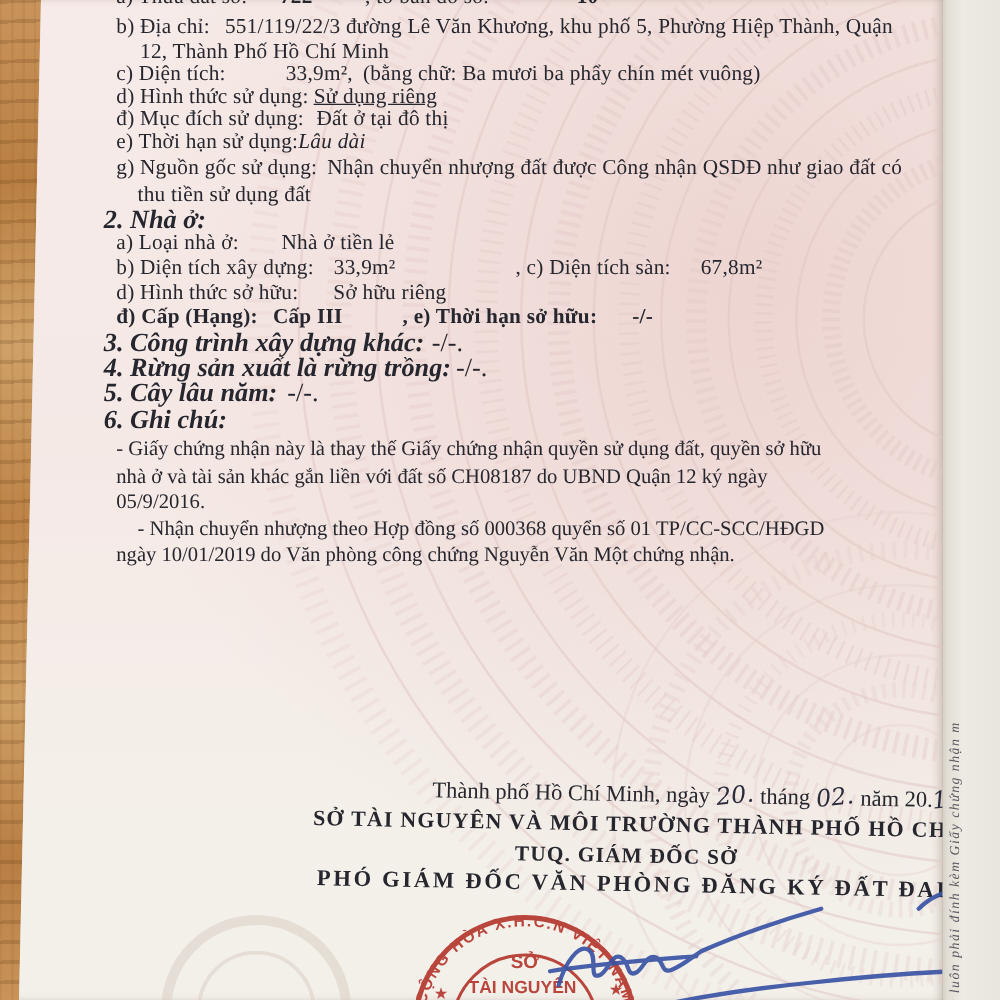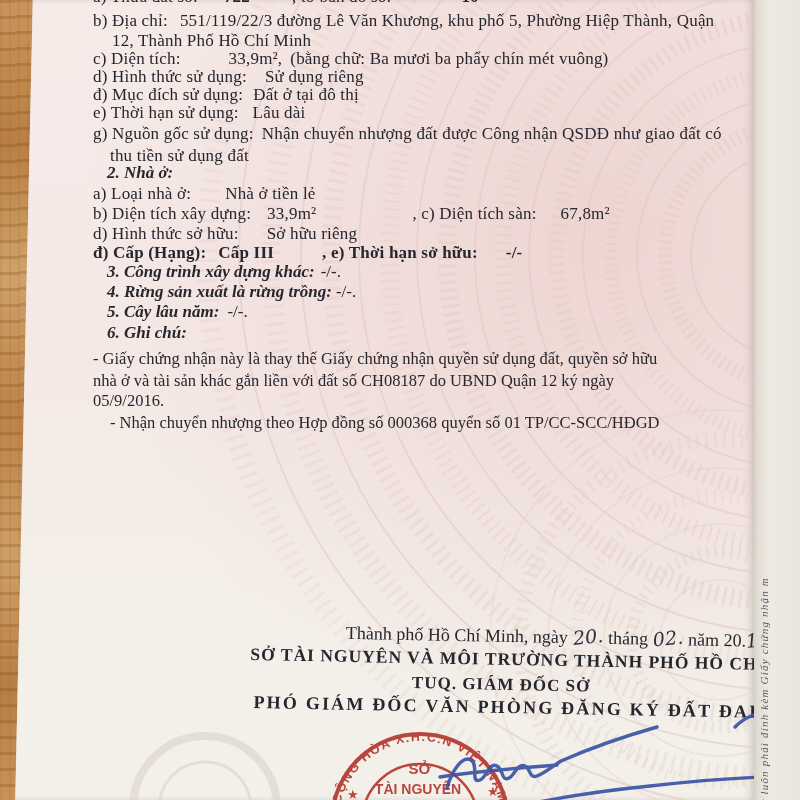--- a/index.html
+++ b/index.html
@@ -34,21 +34,21 @@
       radial-gradient(circle at 80% 28%, rgba(230,195,191,.55), rgba(230,195,191,0) 62%),
       linear-gradient(180deg,#f6ebe8 0%,#f5e9e6 45%,#f4efe9 78%,#f3f0ea 100%);
     box-shadow:inset -6px 0 8px -4px rgba(120,100,90,.35), inset 8px 0 10px -6px rgba(120,90,60,.45);
     text-align:right;
   }
   .wm{position:absolute;inset:0;z-index:0;}
   .txt{position:absolute;z-index:1;white-space:nowrap;color:#26262e;}
   .line{font-size:17px;line-height:19px;letter-spacing:.2px;}
   .note{font-size:16.5px;line-height:20px;}
   .bld{font-weight:bold;}
-  .hsec{font-weight:bold;font-style:italic;font-size:17px;margin-left:24px;}
+  .hsec{font-weight:bold;font-style:italic;font-size:21px;}
   .sign-wrap{position:absolute;left:0;top:612px;width:754px;height:130px;z-index:1;
     transform:rotate(1.1deg);transform-origin:40% 50%;}
   .sign-line{position:absolute;white-space:nowrap;color:#26262e;}
   .hw{display:inline-block;font-style:italic;font-family:"DejaVu Serif",serif;
     transform:rotate(-7deg);font-size:19px;color:#2c2c3e;margin:0 5px;}
   .stamp-svg,.sig-svg{position:absolute;left:0;top:0;z-index:2;}
   .sig-svg{z-index:3;}
 </style>
 </head>
 <body>
@@ -106,27 +106,27 @@
       <div class="txt line" style="top:11px;left:93px;">
         <span>b) Địa chỉ:</span><span style="margin-left:12px;">551/119/22/3 đường Lê Văn Khương, khu phố 5, Phường Hiệp Thành, Quận</span>
       </div>
       <div class="txt line" style="top:31px;left:112px;">
         <span>12, Thành Phố Hồ Chí Minh</span>
       </div>
       <div class="txt line" style="top:49px;left:93px;">
         <span>c) Diện tích:</span><span style="margin-left:48px;">33,9m²,</span><span style="margin-left:8px;">(bằng chữ: Ba mươi ba phẩy chín mét vuông)</span>
       </div>
       <div class="txt line" style="top:67px;left:93px;">
-        <span>d) Hình thức sử dụng:</span><span style="margin-left:18px;">Sử dụng riêng</span>
+        <span>d) Hình thức sử dụng:</span><span style="margin-left:4px;text-decoration:underline;">Sử dụng riêng</span>
       </div>
       <div class="txt line" style="top:85px;left:93px;">
         <span>đ) Mục đích sử dụng:</span><span style="margin-left:10px;">Đất ở tại đô thị</span>
       </div>
       <div class="txt line" style="top:103px;left:93px;">
-        <span>e) Thời hạn sử dụng:</span><span style="margin-left:14px;">Lâu dài</span>
+        <span>e) Thời hạn sử dụng:</span><span style="font-style:italic;">Lâu dài</span>
       </div>
       <div class="txt line" style="top:124px;left:93px;">
         <span>g) Nguồn gốc sử dụng:</span><span style="margin-left:8px;">Nhận chuyển nhượng đất được Công nhận QSDĐ như giao đất có</span>
       </div>
       <div class="txt line" style="top:146px;left:110px;">
         <span>thu tiền sử dụng đất</span>
       </div>
 
       <div class="txt hsec" style="top:163px;left:83px;">
         <span>2. Nhà ở:</span>
@@ -161,20 +161,23 @@
         <span>- Giấy chứng nhận này là thay thế Giấy chứng nhận quyền sử dụng đất, quyền sở hữu</span>
       </div>
       <div class="txt note" style="top:371px;left:93px;">
         <span>nhà ở và tài sản khác gắn liền với đất số CH08187 do UBND Quận 12 ký ngày</span>
       </div>
       <div class="txt note" style="top:391px;left:93px;">
         <span>05/9/2016.</span>
       </div>
       <div class="txt note" style="top:413px;left:110px;">
         <span>- Nhận chuyển nhượng theo Hợp đồng số 000368 quyển số 01 TP/CC-SCC/HĐGD</span>
+      </div>
+      <div class="txt note" style="top:434px;left:93px;">
+        <span>ngày 10/01/2019 do Văn phòng công chứng Nguyễn Văn Một chứng nhận.</span>
       </div>
 
       <div class="sign-wrap">
         <div class="sign-line" style="top:8px;left:345px;font-size:18px;">
           <span>Thành phố Hồ Chí Minh, ngày</span><span class="hw">20.</span><span>tháng</span><span class="hw">02.</span><span>năm 20.</span><span class="hw" style="margin-left:0;">19</span>
         </div>
         <div class="sign-line bld" style="top:33px;left:250px;font-size:17.5px;letter-spacing:1px;">
           <span>SỞ TÀI NGUYÊN VÀ MÔI TRƯỜNG THÀNH PHỐ HỒ CHÍ MINH</span>
         </div>
         <div class="sign-line bld" style="top:59px;left:412px;font-size:17px;letter-spacing:1px;">

